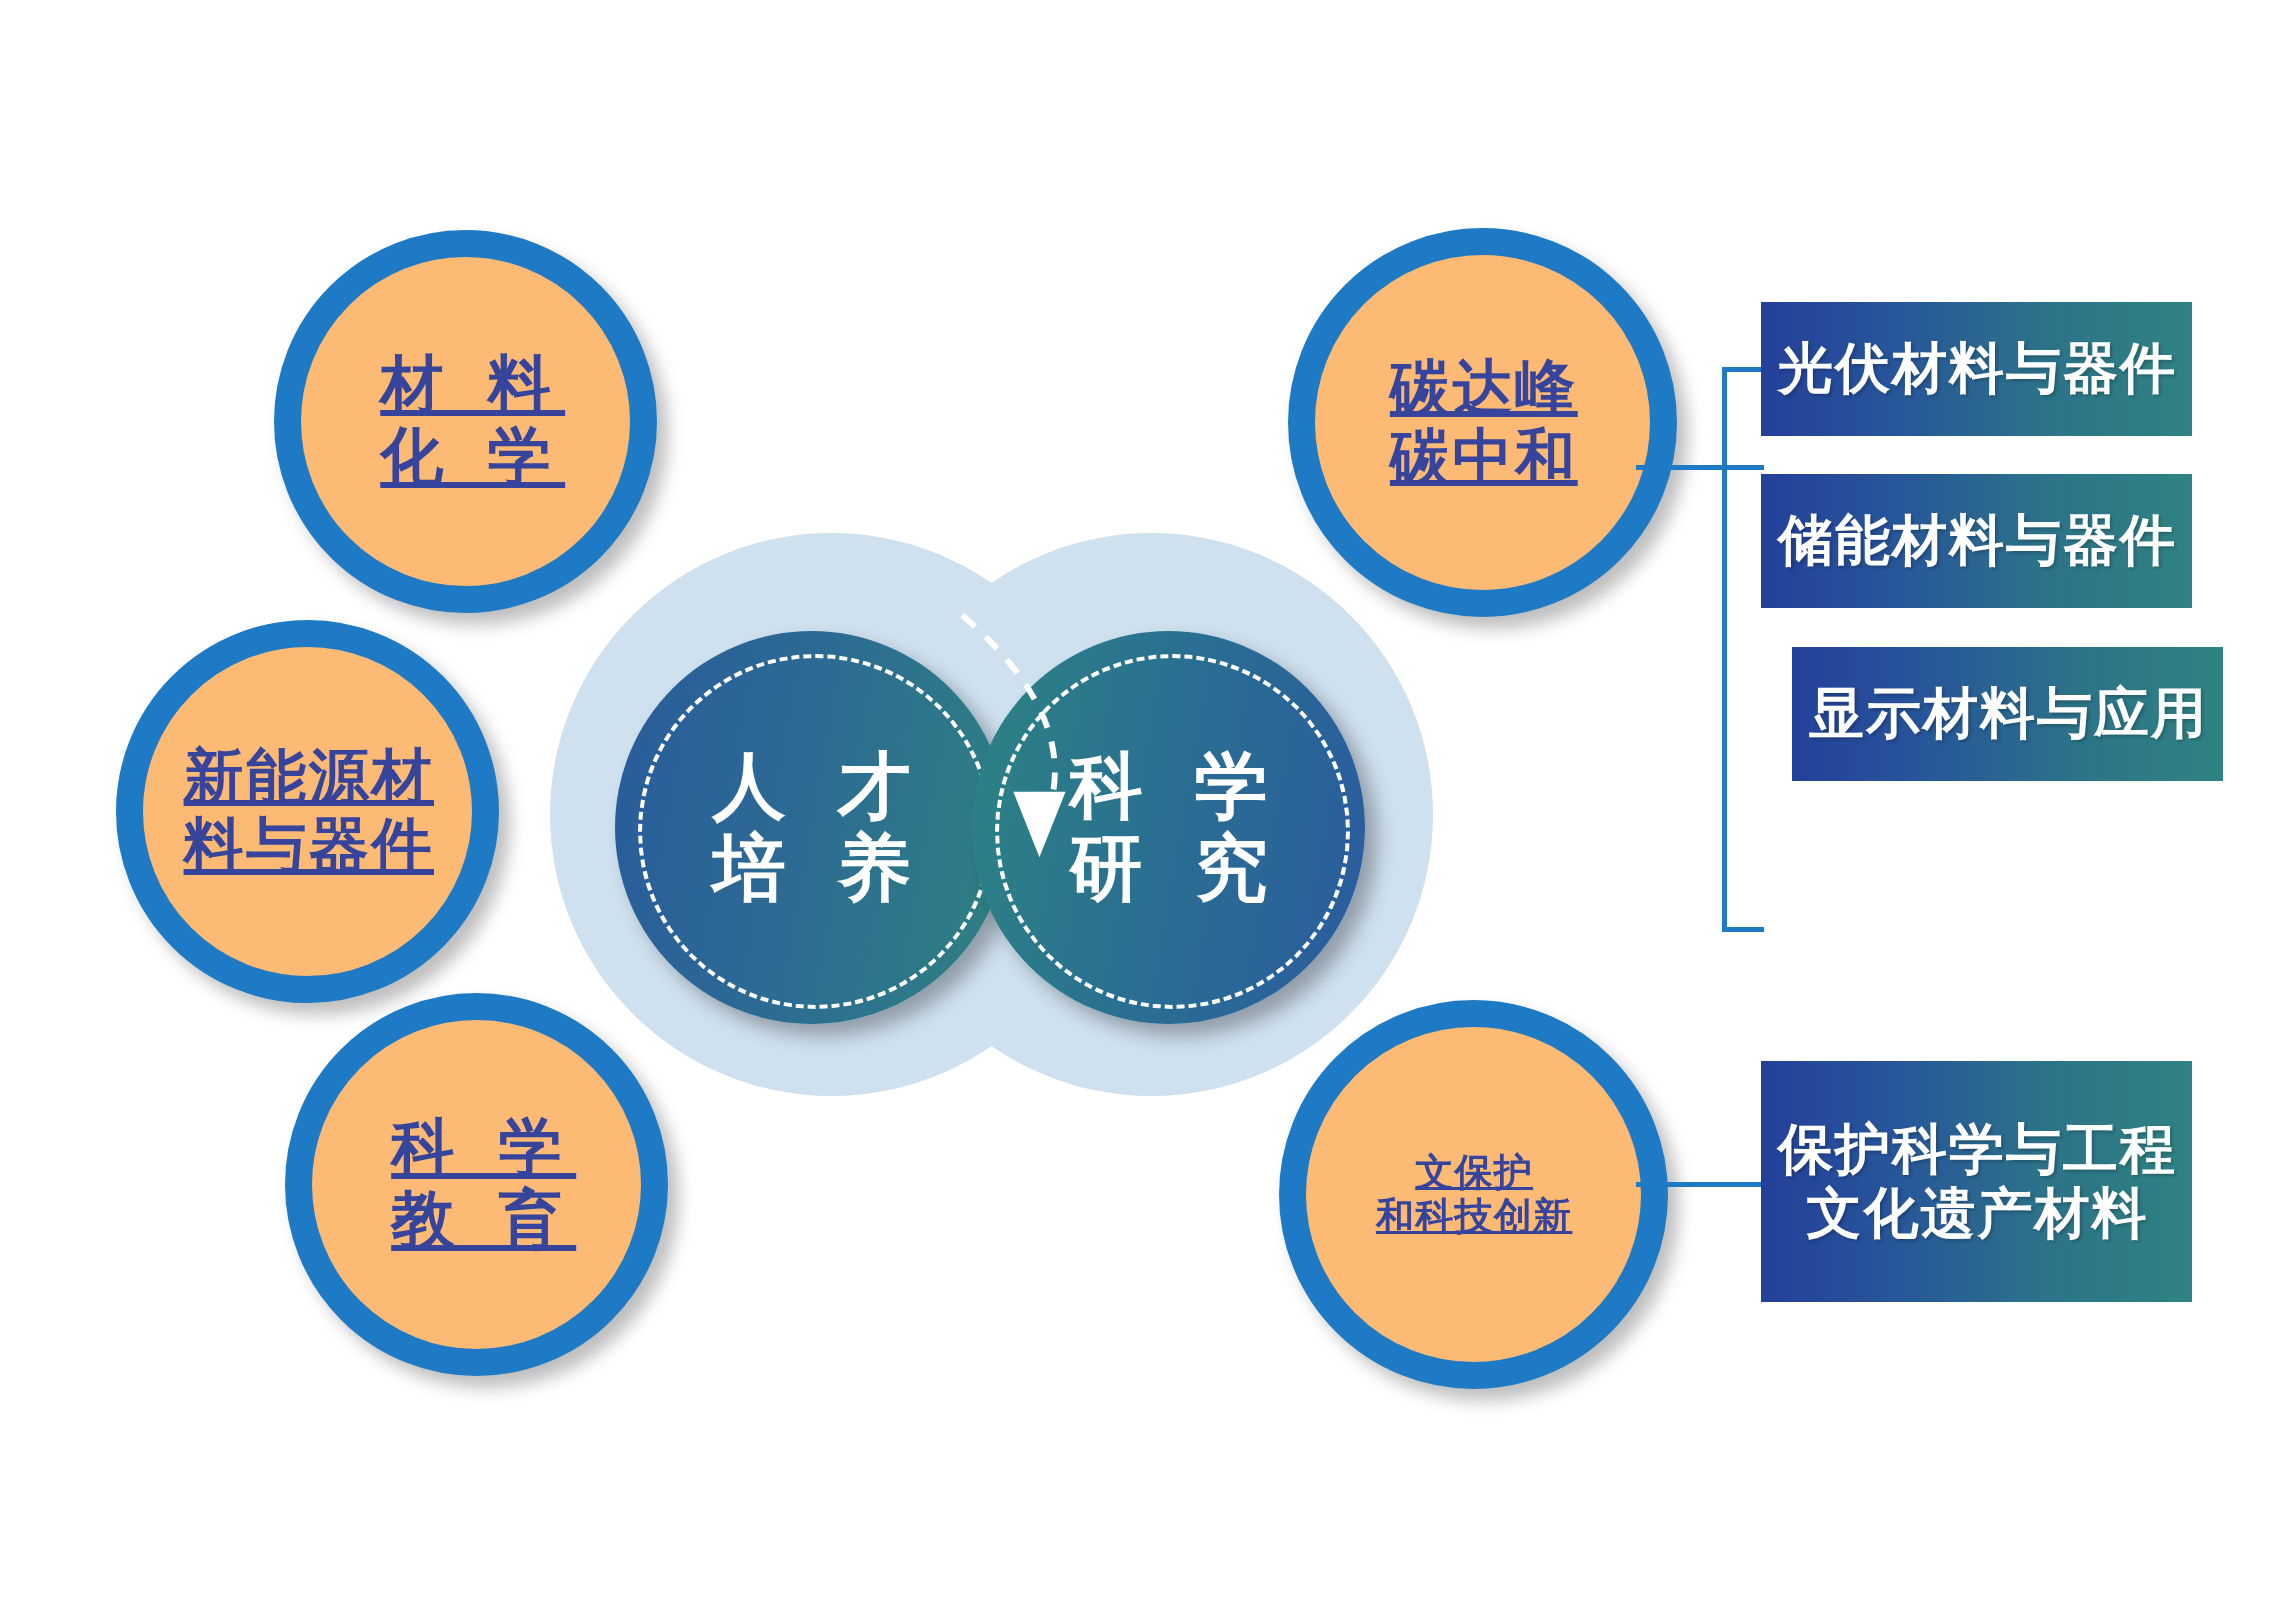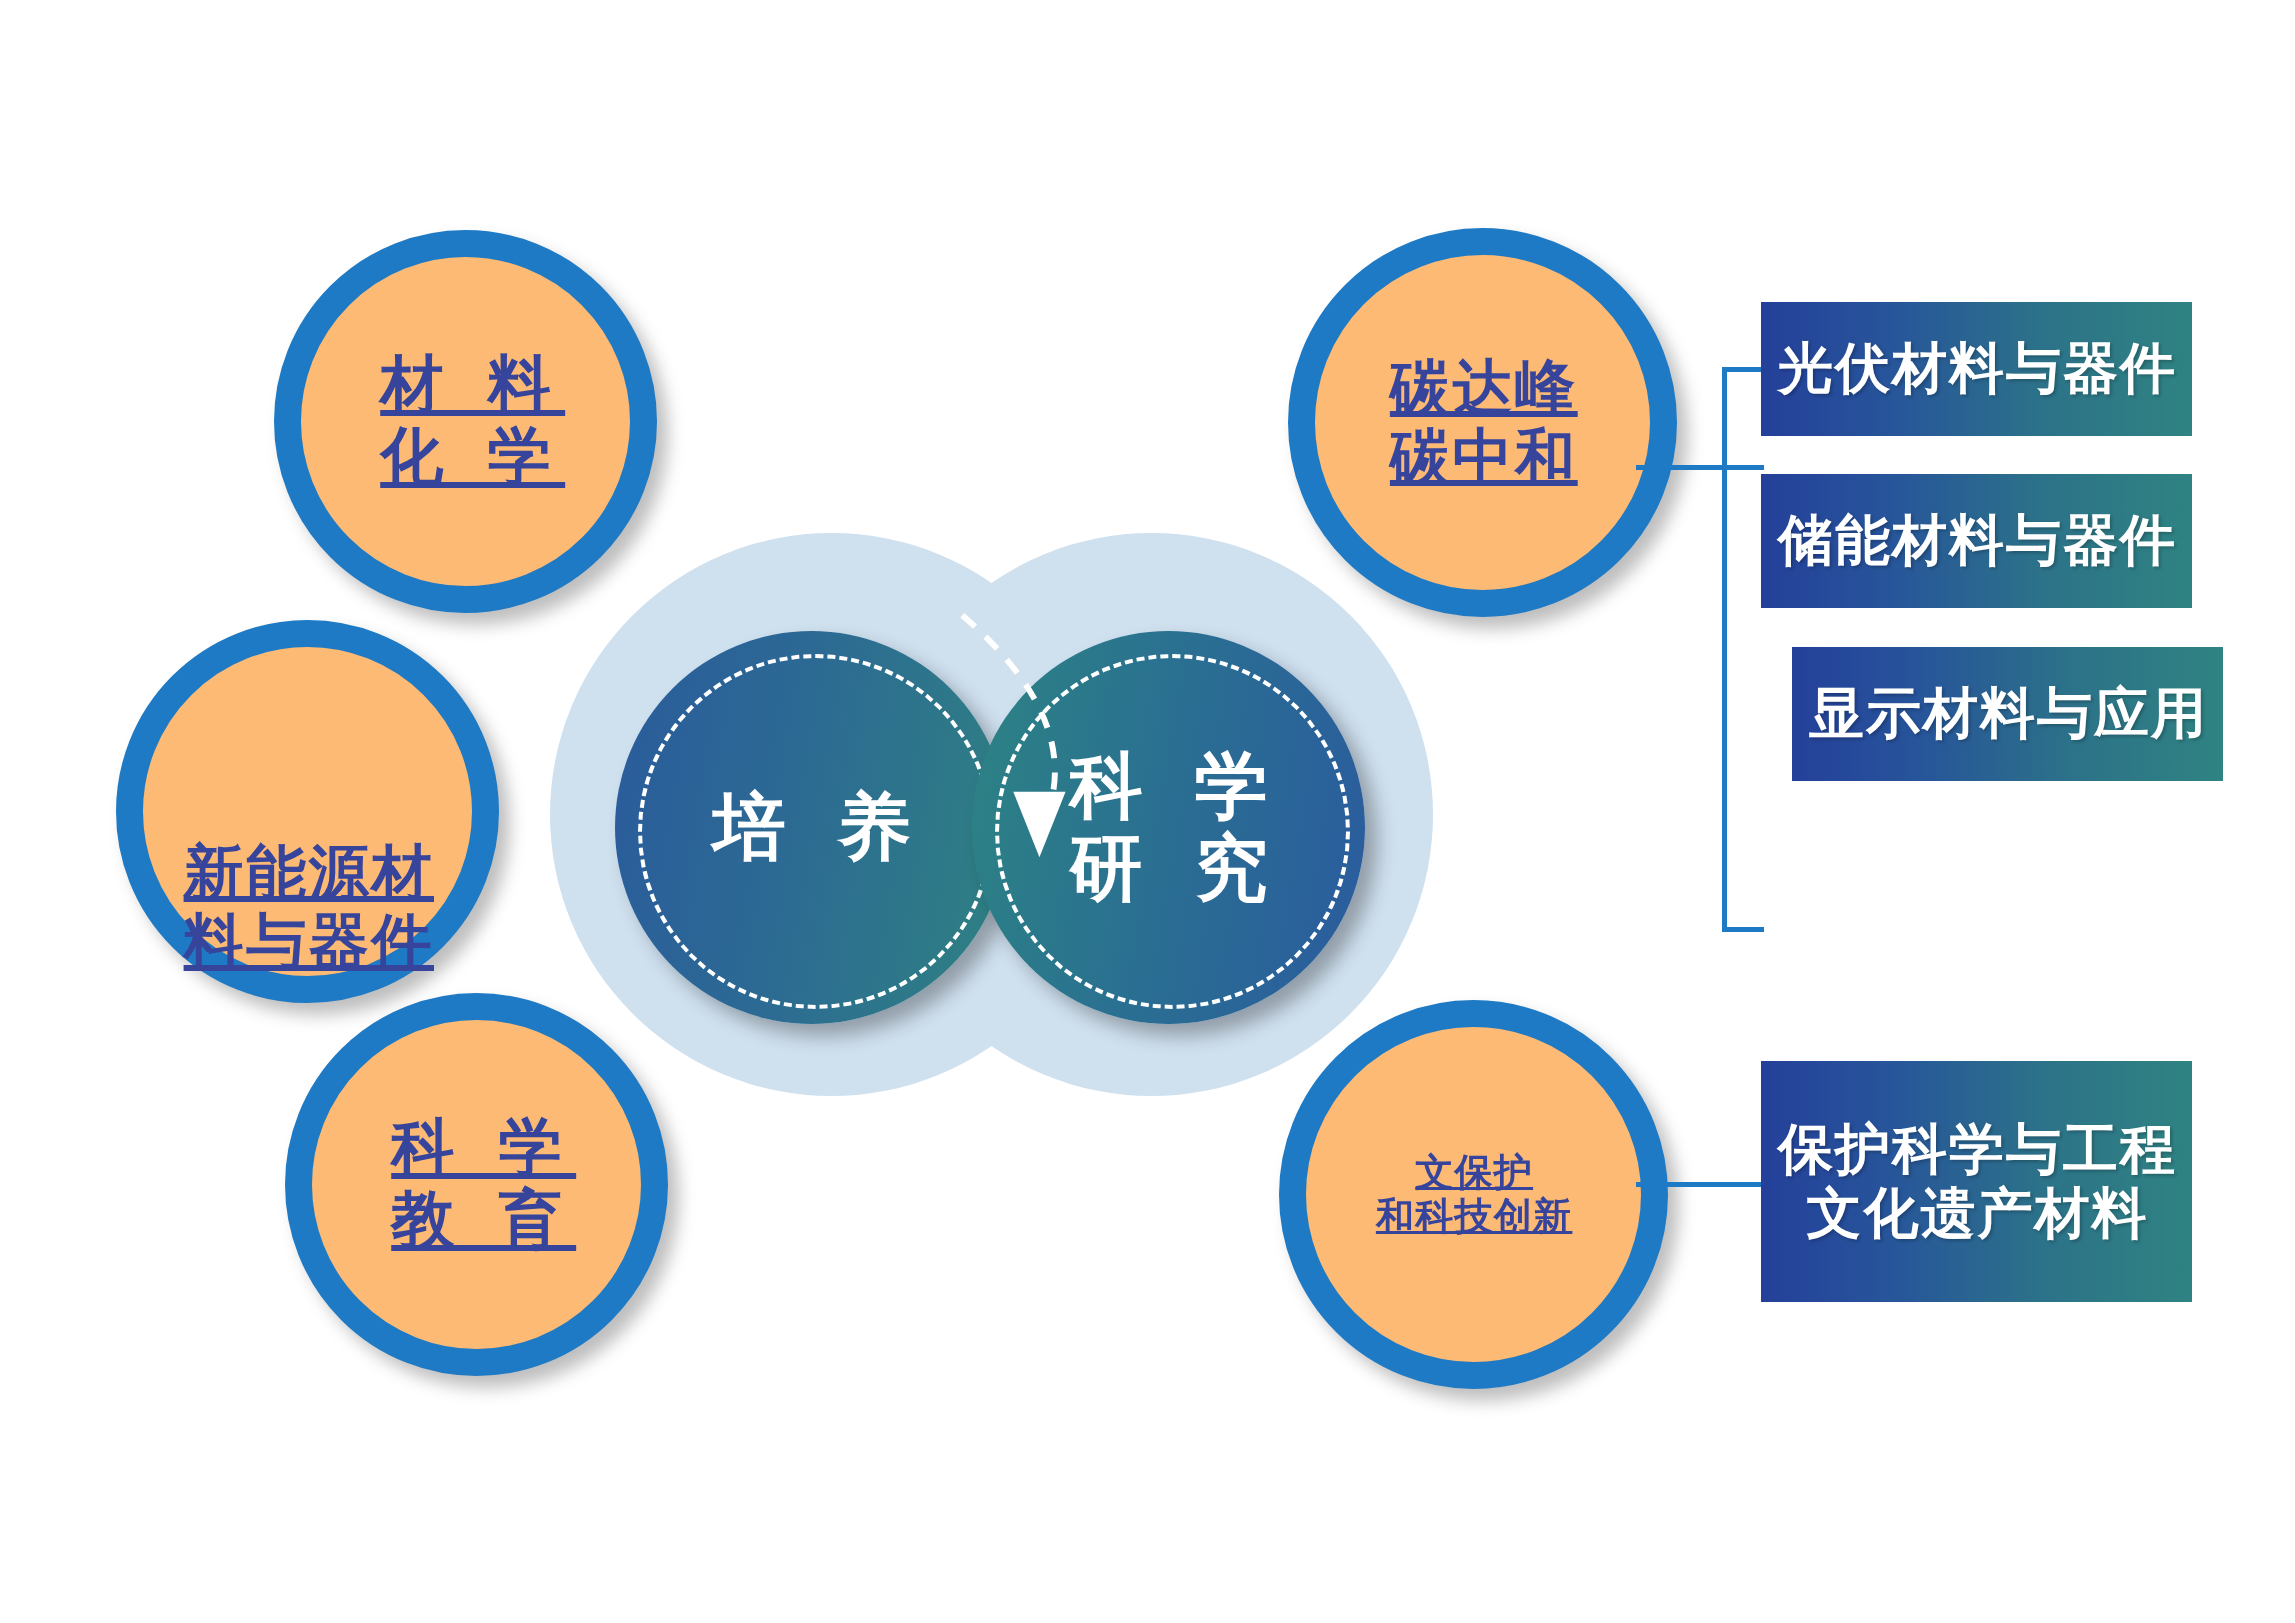--- a/index.html
+++ b/index.html
@@ -52,41 +52,42 @@
 </style>
 </head>
 <body>
 
 <div id="stage">
 
   <div class="blob" style="left:550px;top:533px;width:563px;height:563px;"></div>
   <div class="blob" style="left:870px;top:533px;width:563px;height:563px;"></div>
 
   <div class="core" id="core-left" style="left:615px;top:631px;width:393px;height:393px;">
+    <span class="ln">人 才</span>
     <span class="ln">培 养</span>
   </div>
   <div class="dashring" style="left:638px;top:654px;width:347px;height:347px;"></div>
 
   <div class="core" id="core-right" style="left:972px;top:631px;width:393px;height:393px;">
     <span class="ln">科 学</span>
     <span class="ln">研 究</span>
   </div>
   <div class="dashring" style="left:995px;top:654px;width:347px;height:347px;"></div>
 
   <svg id="arrow" viewBox="0 0 330 780">
     <path d="M40,60 C190,190 205,300 158,392" fill="none" stroke="#ffffff" stroke-width="9" stroke-dasharray="26 22" stroke-linecap="butt"></path>
     <polygon points="118,330 198,330 158,430" fill="#ffffff"></polygon>
   </svg>
 
   <div class="ocirc sz-big" style="left:274px;top:230px;width:383px;height:383px;">
     <span class="ln">材 料</span>
     <span class="ln">化 学</span>
   </div>
 
-  <div class="ocirc sz-mid" style="left:116px;top:620px;width:383px;height:383px;justify-content:flex-end;">
+  <div class="ocirc sz-mid" style="left:116px;top:620px;width:383px;height:383px;">
     <span class="ln">新能源材</span>
     <span class="ln">料与器件</span>
   </div>
 
   <div class="ocirc sz-big" style="left:285px;top:993px;width:383px;height:383px;">
     <span class="ln">科 学</span>
     <span class="ln">教 育</span>
   </div>
 
   <div class="ocirc sz-mid" style="left:1288px;top:228px;width:389px;height:389px;">

